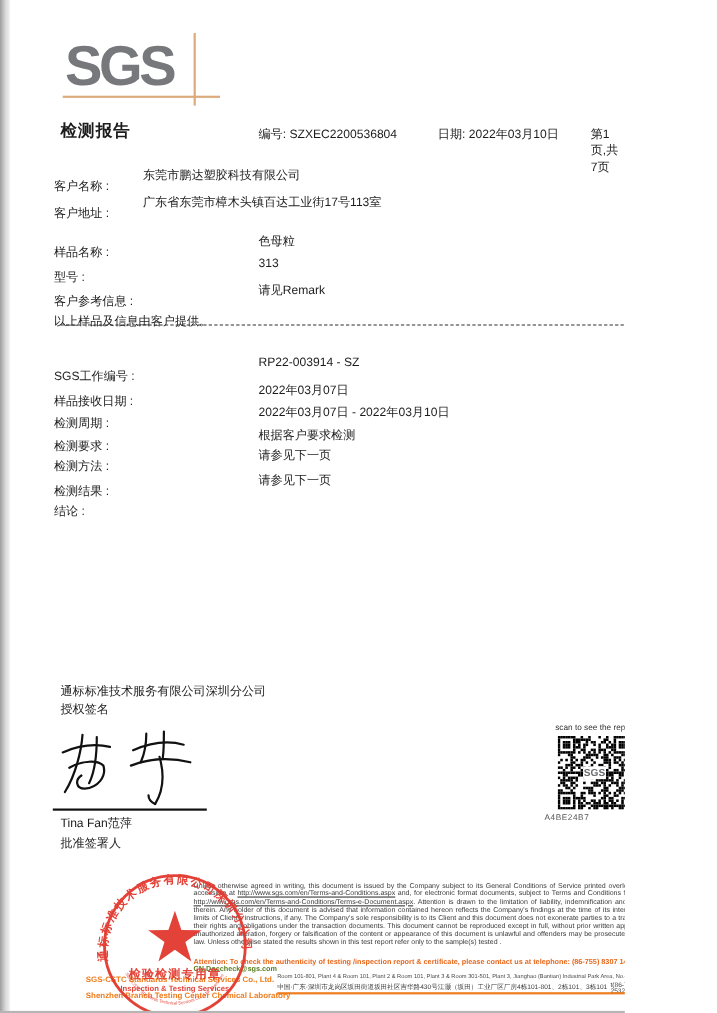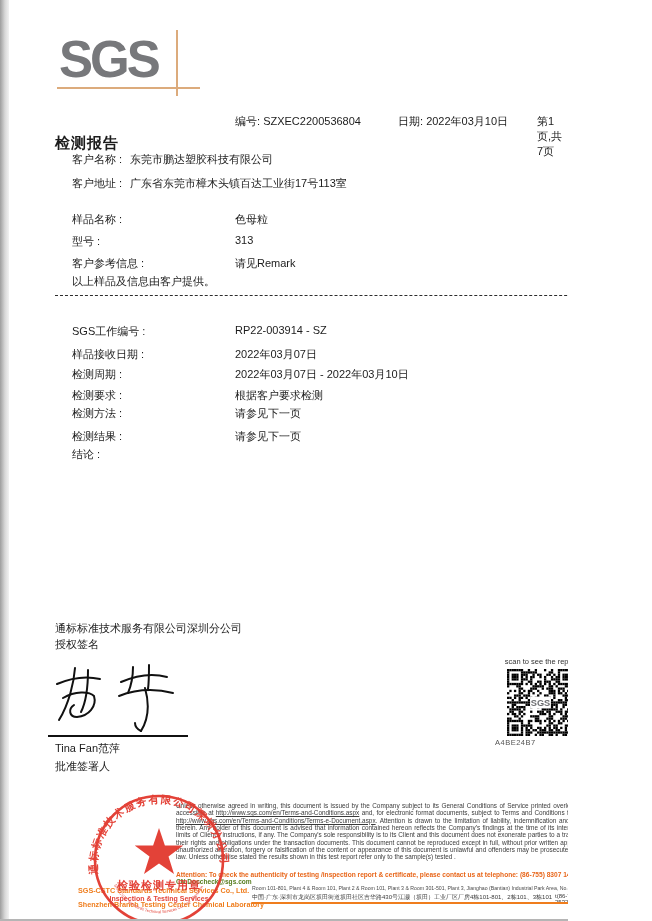--- a/index.html
+++ b/index.html
@@ -7,25 +7,25 @@
         font-family:"Liberation Sans","DejaVu Sans",sans-serif;color:#1c1c1c;}
   .abs{position:absolute;}
   
   .edge-left{left:0;top:0;width:9px;height:921px;background:linear-gradient(to right,#9e9e9e,#d8d8d8 55%,#f2f2f2);}
   .edge-bottom{left:0;top:919px;width:652px;height:2px;background:#b5b5b5;}
   
   .logo-text{left:59px;top:34px;font-size:51px;line-height:51px;font-weight:bold;color:#77787b;letter-spacing:-3px;}
   .logo-hline{left:57px;top:87px;width:143px;height:2px;background:#dcab7c;}
   .logo-vline{left:176px;top:30px;width:2px;height:66px;background:#dcab7c;}
   
-  .title{left:55px;top:110px;font-size:15px;font-weight:bold;letter-spacing:1px;margin-top:24px;}
+  .title{left:55px;top:110px;font-size:15px;font-weight:bold;letter-spacing:1px;}
   .hmeta{top:114px;font-size:11px;}
   .h-no{left:235px;} .h-date{left:398px;} .h-page{left:537px;}
   
-  .lab{left:72px;font-size:11px;}
+  .lab{left:49px;font-size:11px;margin-top:10px;}
   .val{font-size:11px;}
   .v130{left:130px;} .v235{left:235px;}
   .dash-sep{left:55px;top:295px;width:592px;border-top:1.4px dashed #2d2d2d;}
   .conc{left:235px;top:446px;width:414px;font-size:11px;line-height:17.2px;text-align:justify;}
   
   .sig-co{left:55px;top:621px;font-size:11px;}
   .sig-auth{left:55px;top:637px;font-size:11px;}
   .sig-svg{left:45px;top:660px;}
   .sig-line{left:48px;top:735px;width:140px;height:1.5px;background:#111;}
   .sig-name{left:55px;top:741px;font-size:11px;}

